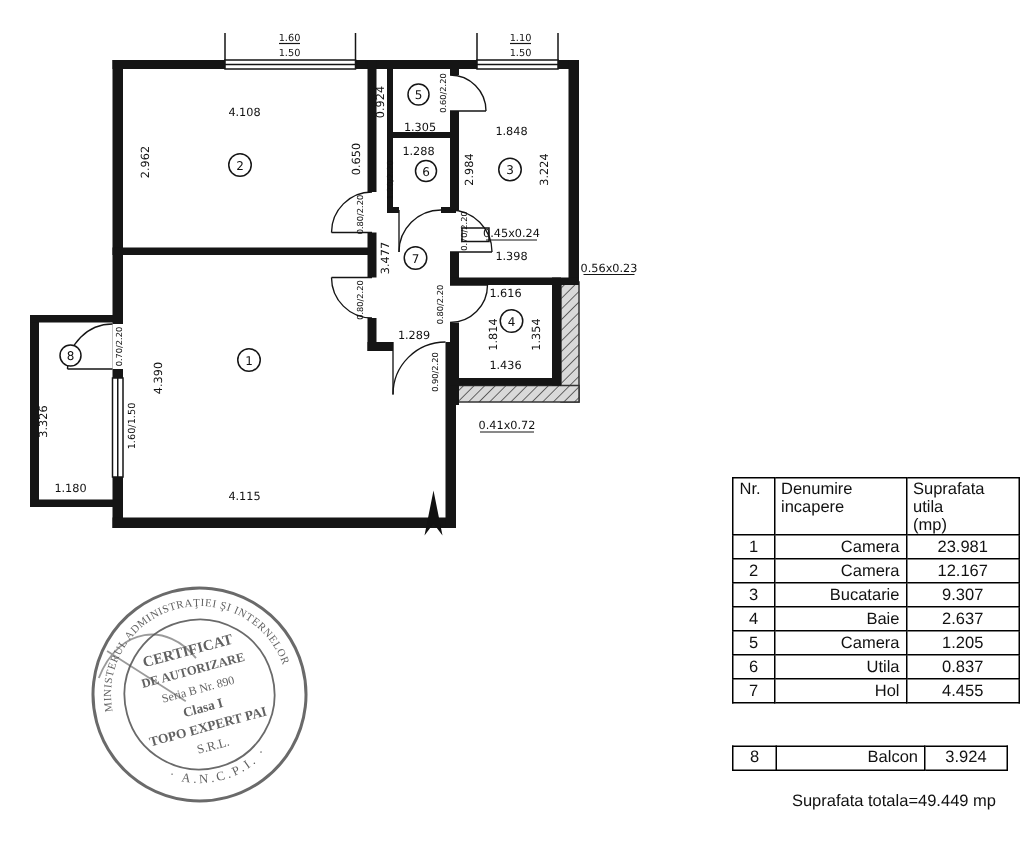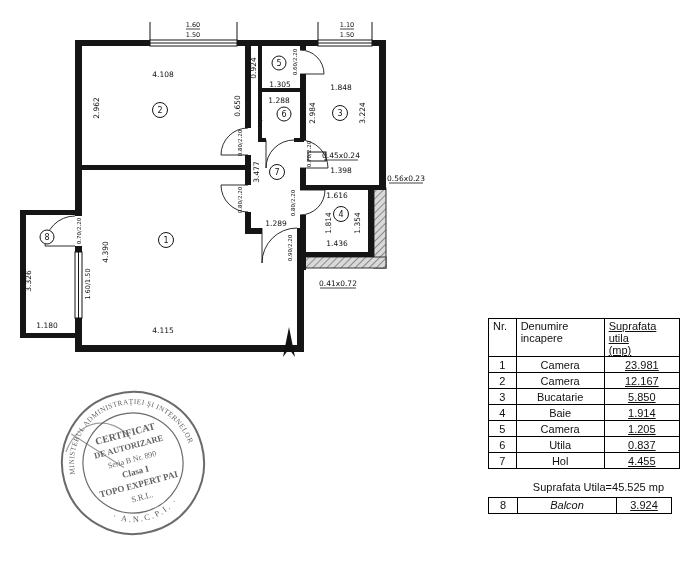--- a/index.html
+++ b/index.html
@@ -10,26 +10,26 @@
   .dim{font-size:7.5px;}
   .door-dim{font-size:5.5px;}
   .win-dim{font-size:6.5px;}
   .room-num{font-size:8px;}
   .stamp-text{fill:#3f3f3f;font-family:"Liberation Serif",serif;}
   .areas-table{position:absolute;left:452px;top:318px;}
   table{border-collapse:collapse;font-size:11px;margin-left:36px;}
   .areas-table th,.areas-table td,.balcony-table td{border:1px solid #000;padding:0 4px;height:15px;line-height:1.1;}
   .areas-table th{font-weight:normal;text-align:left;vertical-align:top;padding-top:1px;}
   .cell-nr{text-align:center;width:22px;}
-  .cell-name{width:102px;text-align:center;}
-  .cell-area{width:80px;text-align:center;text-decoration:underline;}
+  .cell-name{width:102px;text-align:right;}
+  .cell-area{width:80px;text-align:center;}
   .total-line{position:absolute;right:16px;text-align:right;font-size:11px;}
   .balcony-table{position:absolute;left:452px;top:497px;}
   .balcony-table .cell-nr{width:20px;}
-  .balcony-table .cell-name{width:90px;font-style:italic;}
+  .balcony-table .cell-name{width:90px;}
   .balcony-table .cell-area{width:46px;}
 </style>
 </head>
 <body>
 
 <div class="page">
 
 <svg class="plan" width="680" height="563" viewBox="0 0 680 563">
   <defs>
     <pattern id="hatch" width="5" height="5" patternUnits="userSpaceOnUse" patternTransform="rotate(45)">
@@ -238,52 +238,52 @@
         <td class="cell-area">23.981</td>
       </tr>
       <tr>
         <td class="cell-nr">2</td>
         <td class="cell-name">Camera</td>
         <td class="cell-area">12.167</td>
       </tr>
       <tr>
         <td class="cell-nr">3</td>
         <td class="cell-name">Bucatarie</td>
-        <td class="cell-area">5.850</td>
+        <td class="cell-area">9.307</td>
       </tr>
       <tr>
         <td class="cell-nr">4</td>
         <td class="cell-name">Baie</td>
-        <td class="cell-area">1.914</td>
+        <td class="cell-area">2.637</td>
       </tr>
       <tr>
         <td class="cell-nr">5</td>
         <td class="cell-name">Camera</td>
         <td class="cell-area">1.205</td>
       </tr>
       <tr>
         <td class="cell-nr">6</td>
         <td class="cell-name">Utila</td>
         <td class="cell-area">0.837</td>
       </tr>
       <tr>
         <td class="cell-nr">7</td>
         <td class="cell-name">Hol</td>
         <td class="cell-area">4.455</td>
       </tr>
     </tbody>
   </table>
 </div>
 
-<div class="total-line" style="top:481px;">Suprafata Utila=45.525 mp</div>
 
 <table class="balcony-table">
   <tbody>
     <tr>
       <td class="cell-nr">8</td>
       <td class="cell-name">Balcon</td>
       <td class="cell-area">3.924</td>
     </tr>
   </tbody>
 </table>
 
+<div class="total-line" style="top:528px;">Suprafata totala=49.449 mp</div>
 
 </div>
 
 </body></html>

